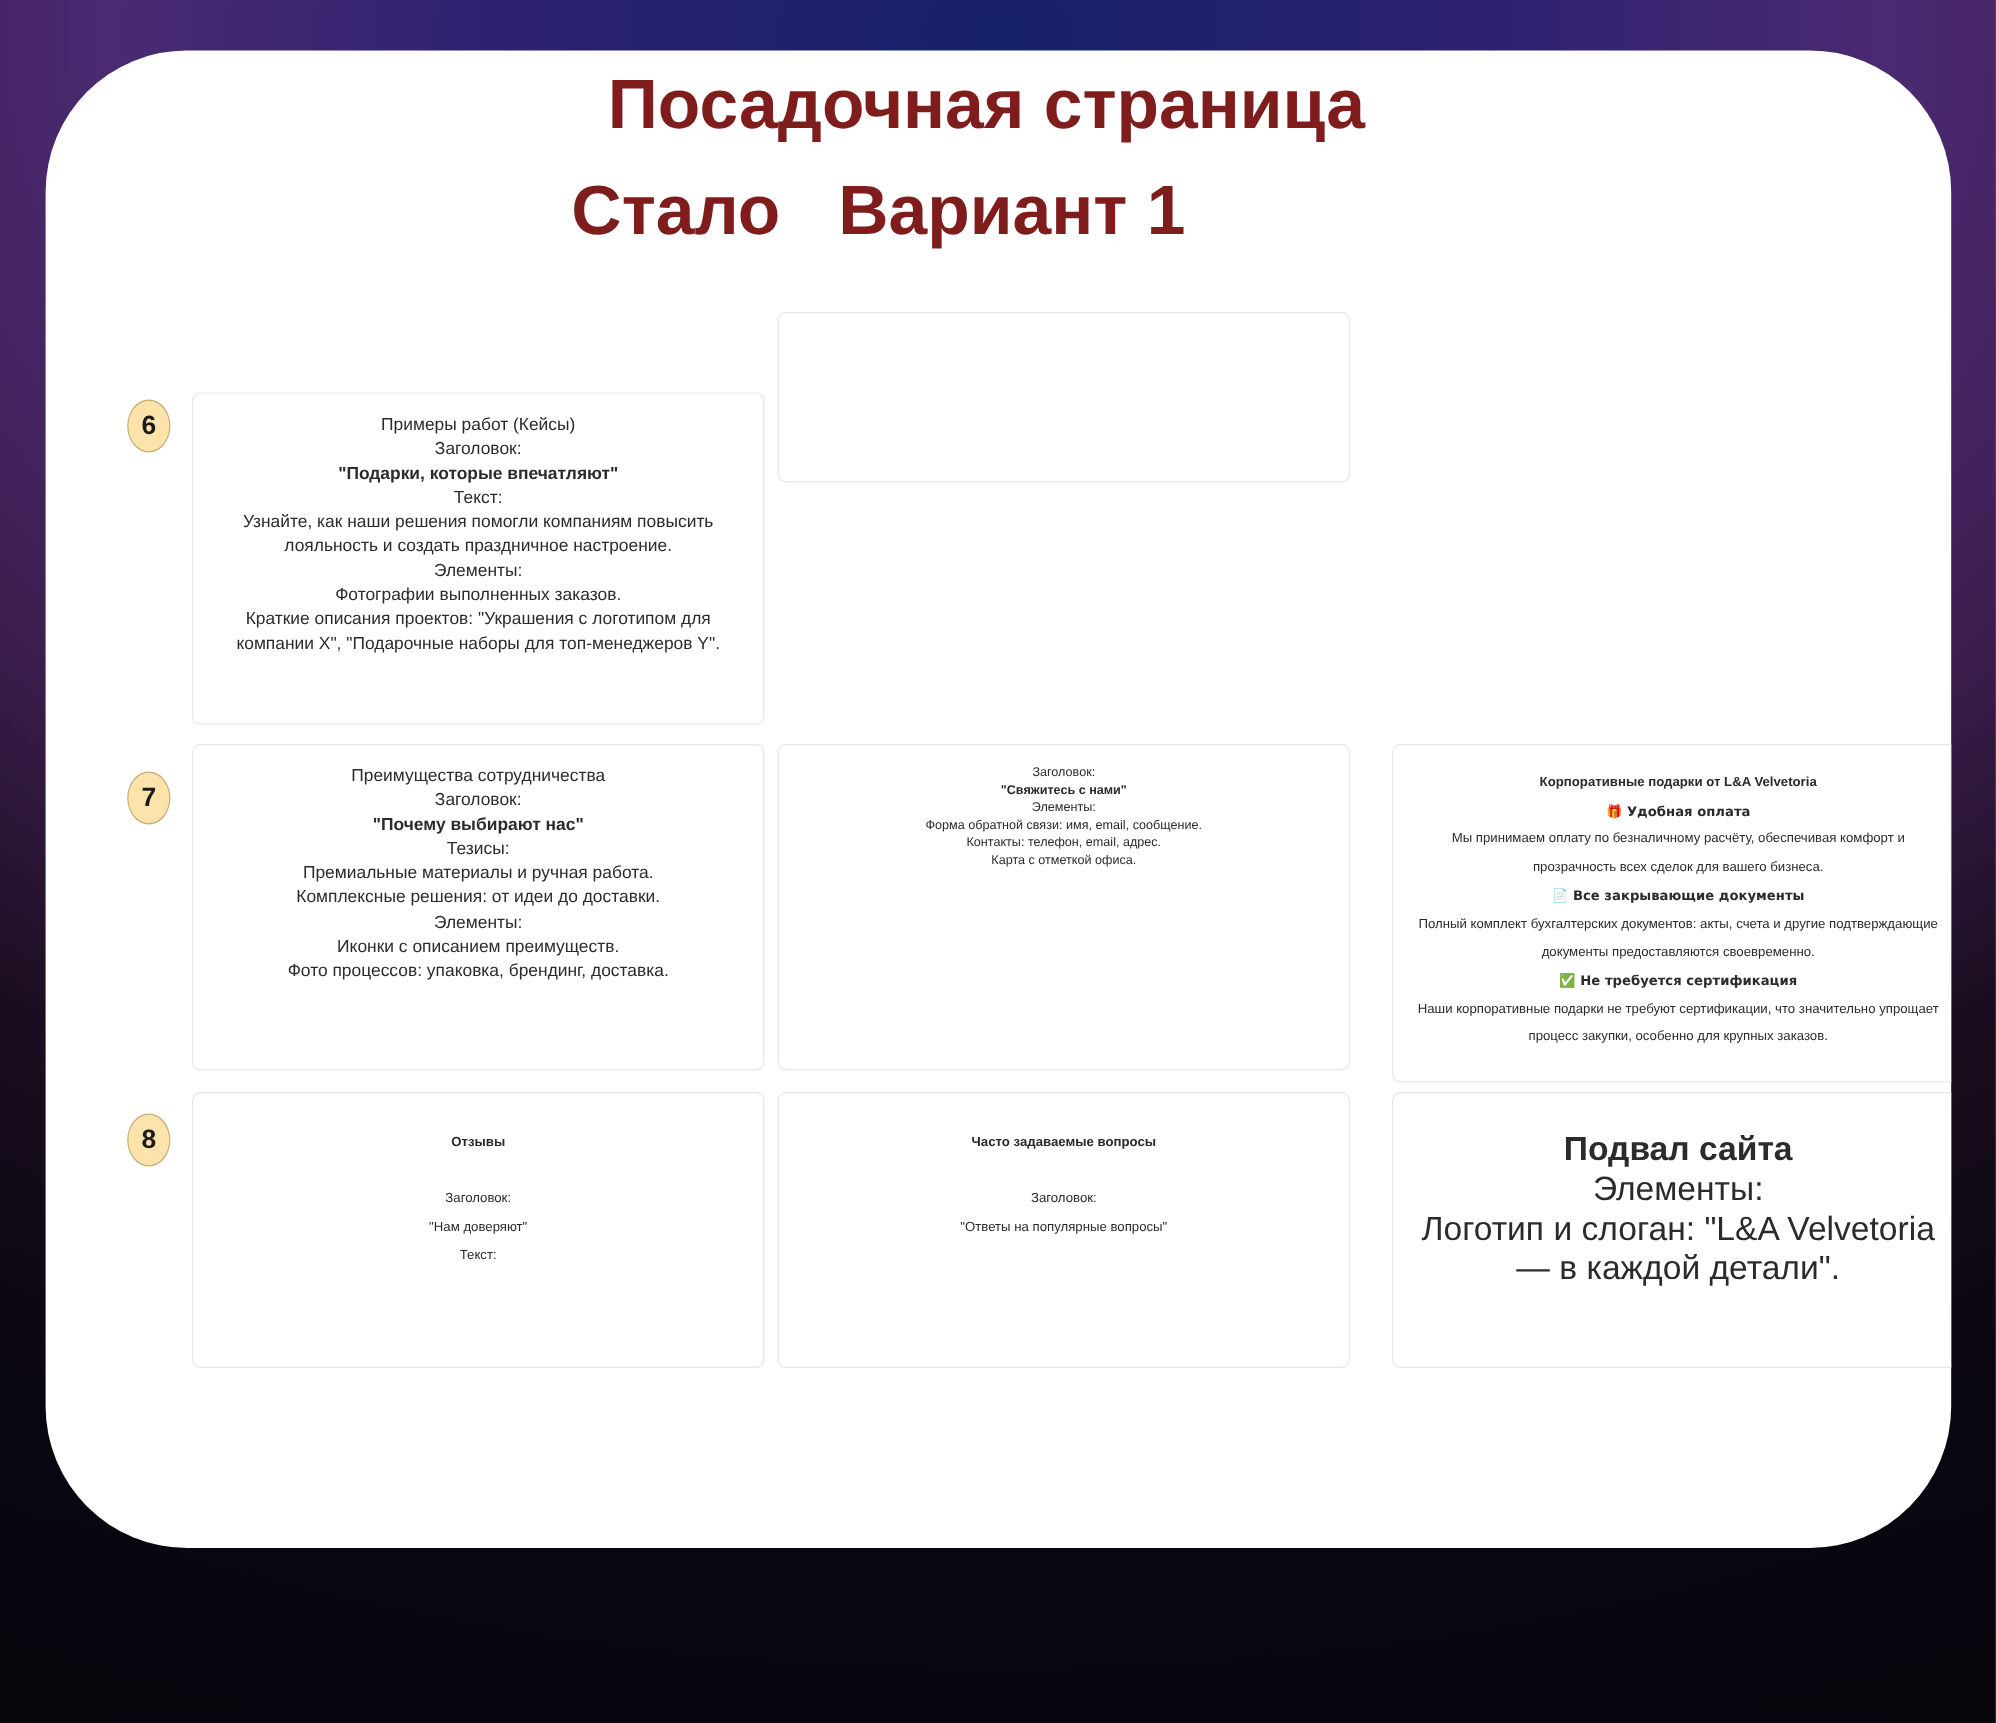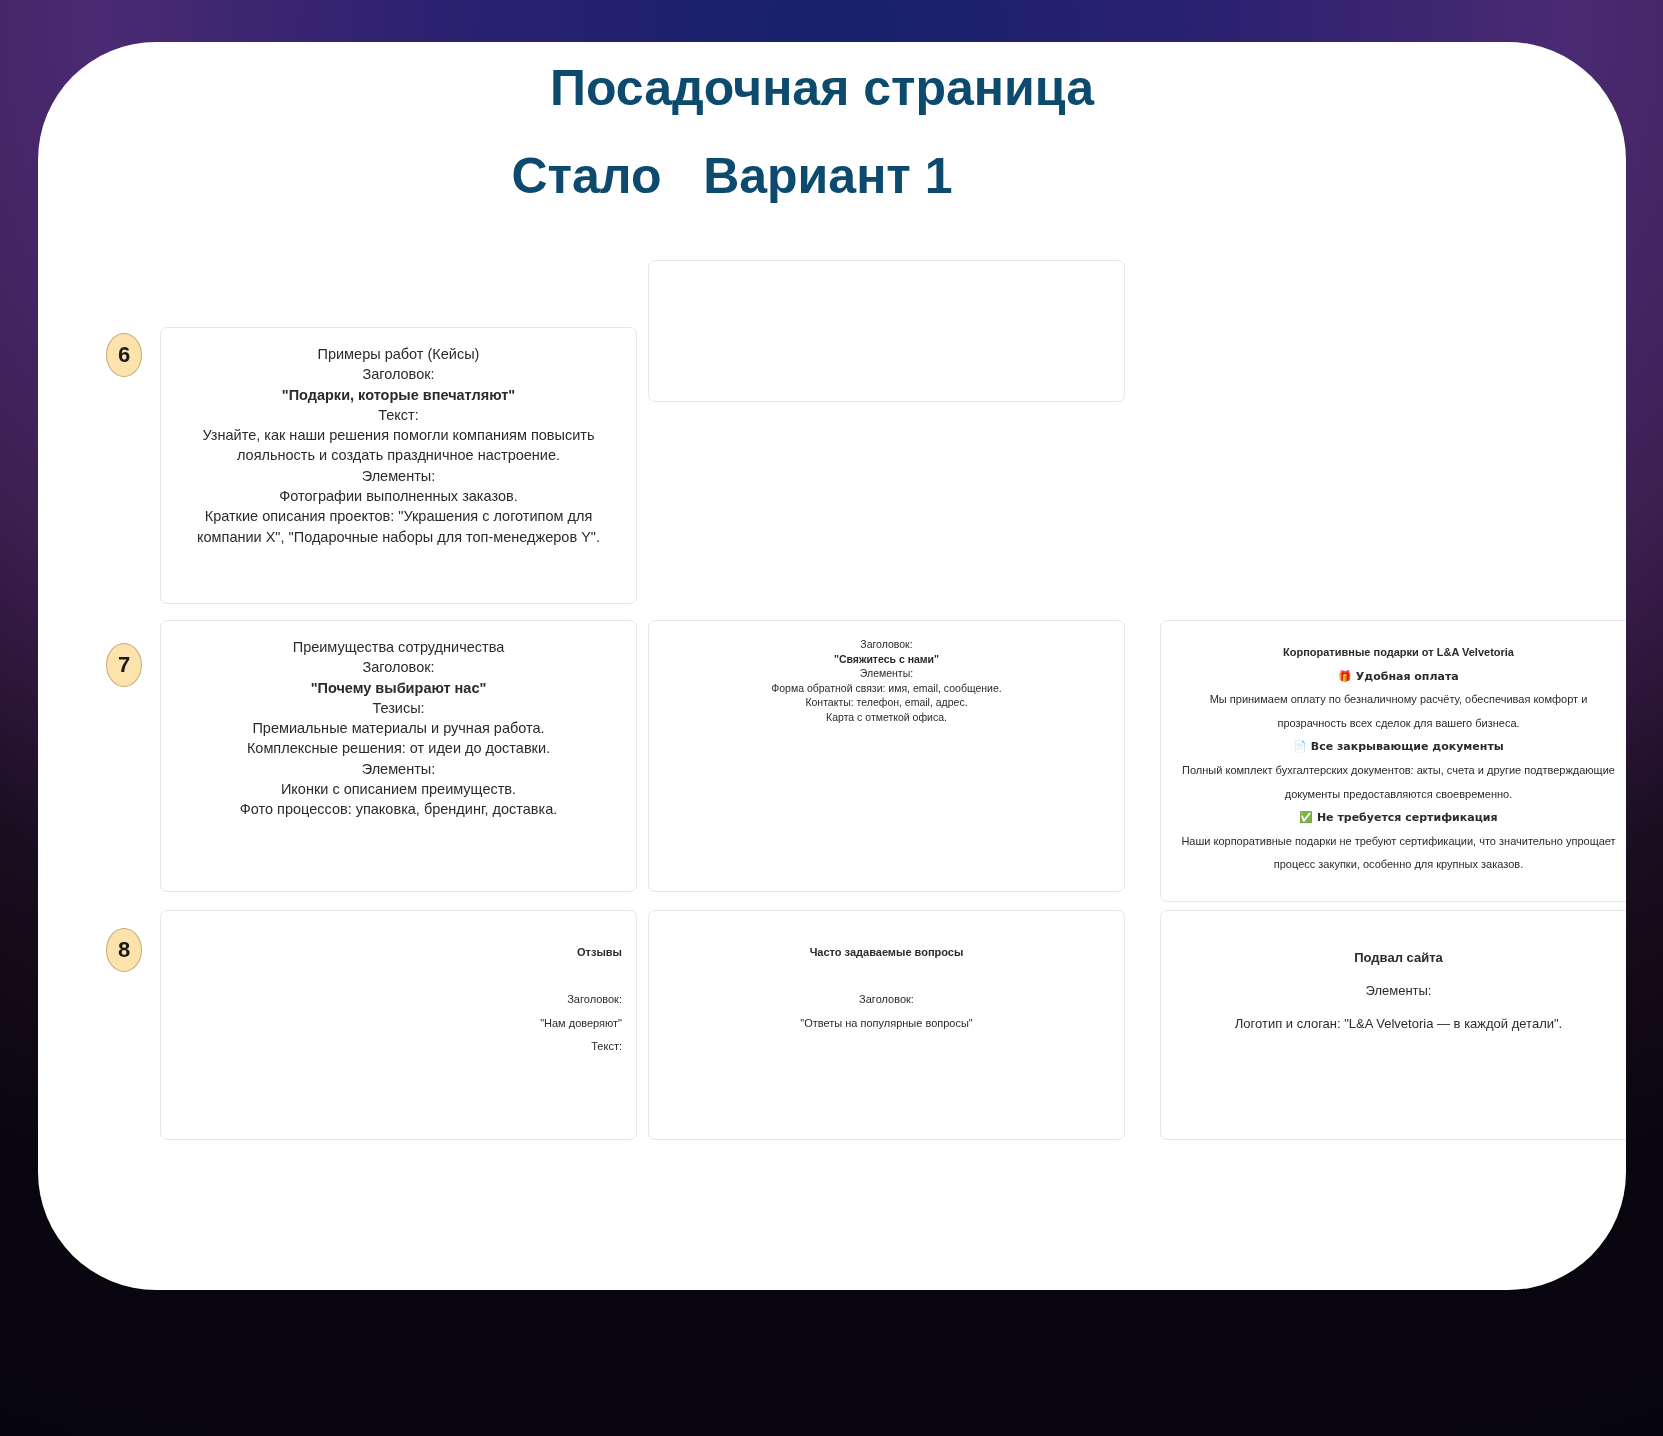--- a/index.html
+++ b/index.html
@@ -39,23 +39,23 @@
   
   .title-block {
     position: absolute;
     left: 0;
     top: 0;
     width: 1588px;
     text-align: center;
     padding-top: 2px;
   }
   .title-line {
-    color: #0c4a6e;
+    color: #7f1d1d;
     font-weight: bold;
-    font-size: 50px;
+    font-size: 58px;
     line-height: 88px;
     letter-spacing: 0px;
     white-space: pre;
   }
   .title-line.l1 { margin-left: -20px; }
   .title-line.l2 { margin-left: -200px; }
 
   
   .board {
     position: absolute;
@@ -99,39 +99,39 @@
   }
   .card.ghost { padding: 0; }
 
   .t { display: block; white-space: pre-wrap; }
   .t.b { font-weight: bold; }
 
   
   .sz-md .t { font-size: 14.5px; line-height: 20.3px; }
   .sz-sm .t { font-size: 10.5px; line-height: 14.6px; }
   .sz-lg .t { font-size: 11px;   line-height: 23.6px; }
-  .sz-xl .t { font-size: 13px;   line-height: 33px; }
+  .sz-xl .t { font-size: 28px;   line-height: 33px; }
 
   .emoji { font-family: "DejaVu Sans", sans-serif; }
 
   
   #r6      { top: 0px;   height: 300px; }
   #b6      { left: 68px; top: 33px; }
   #c6      { left: 122px; top: 12px; width: 477px; height: 277px; margin-top: 15px; }
   #g6      { left: 610px; top: -40px; width: 477px; height: 142px; }
 
   #r7      { top: 320px; height: 280px; }
   #b7      { left: 68px; top: 23px; }
   #c7a     { left: 122px; top: 0px;  width: 477px; height: 272px; }
   #c7b     { left: 610px; top: 0px;  width: 477px; height: 272px; }
   #c7c     { left: 1122px; top: 0px; width: 477px; height: 282px; padding-top: 20px; }
 
   #r8      { top: 610px; height: 230px; }
   #b8      { left: 68px; top: 18px; }
-  #c8a     { left: 122px; top: 0px;  width: 477px; height: 230px; padding-top: 30px; text-align: right; }
+  #c8a     { left: 122px; top: 0px;  width: 477px; height: 230px; padding-top: 30px; }
   #c8b     { left: 610px; top: 0px;  width: 477px; height: 230px; padding-top: 30px; }
   #c8c     { left: 1122px; top: 0px; width: 477px; height: 230px; padding-top: 30px; }
 </style>
 </head>
 <body>
 
 <div class="slide">
 
   <div class="title-block">
     <div class="title-line l1">Посадочная страница</div>

